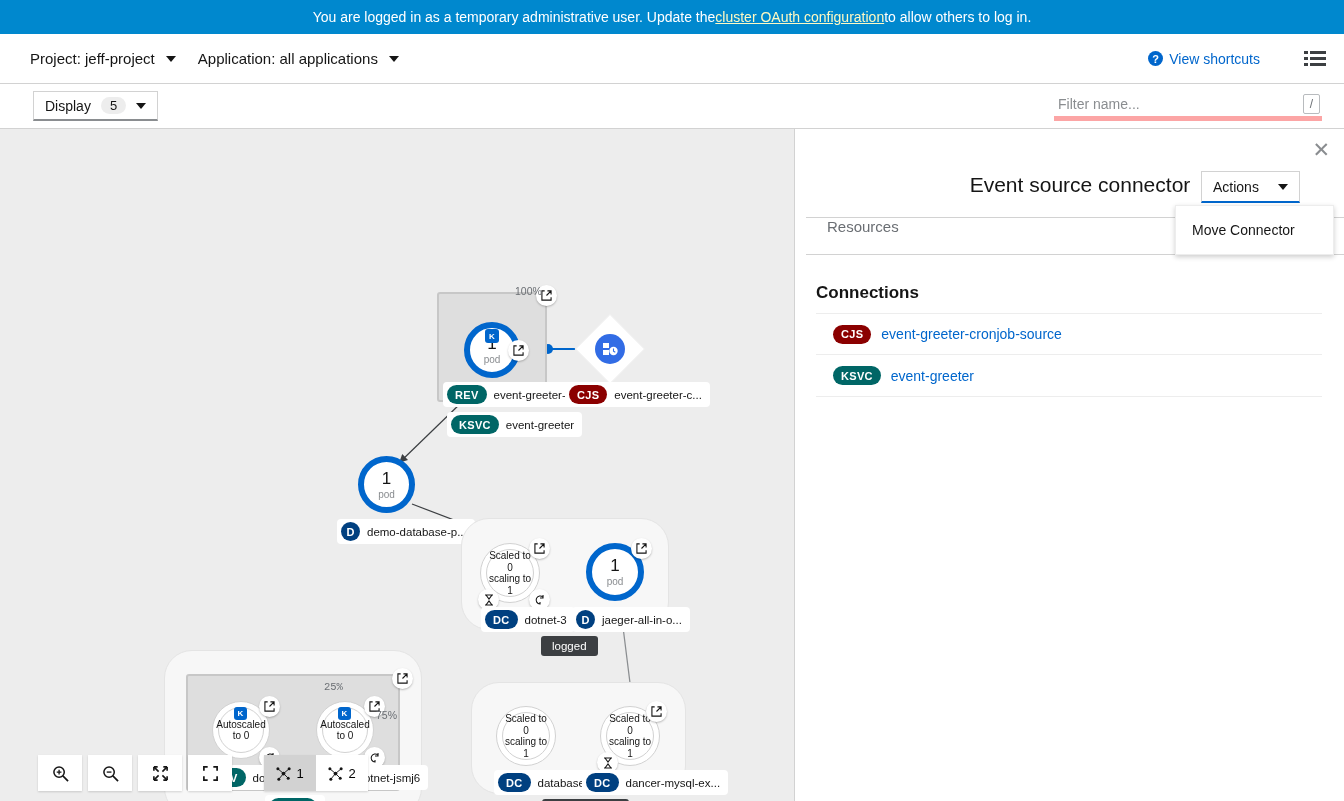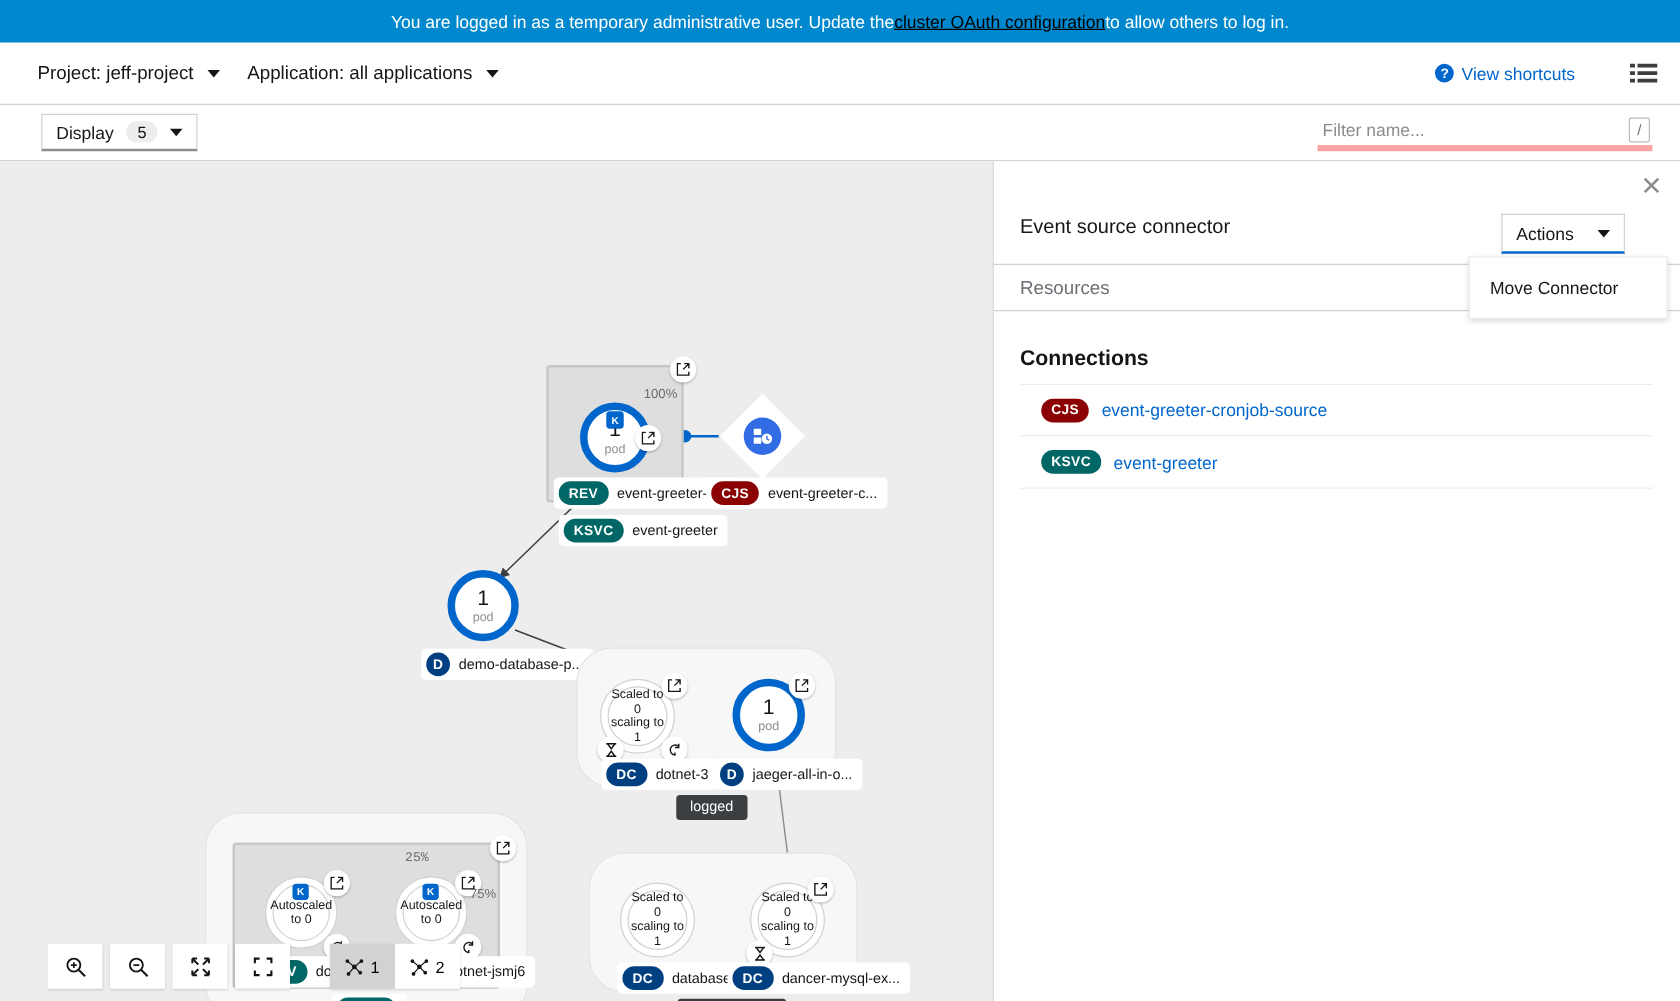--- a/index.html
+++ b/index.html
@@ -12,21 +12,21 @@
     color: #151515;
   }
   
   .banner {
     height: 34px;
     background: #0088ce;
     color: #fff;
     display: flex; align-items: center; justify-content: center;
     font-size: 14px;
   }
-  .banner a { color: #000000; text-decoration: underline; }
+  .banner a { color: #fef9c3; text-decoration: underline; }
   
   .proj-header {
     height: 50px;
     border-bottom: 1px solid #d2d2d2;
     display: flex; align-items: center;
     padding: 0 18px 0 30px;
     gap: 22px;
   }
   .dropdown-link {
     display: flex; align-items: center; gap: 11px;
@@ -101,22 +101,23 @@
     border-left: 1px solid #d2d2d2;
     position: relative;
   }
   
   .panel-close {
     position: absolute; top: 10px; right: 14px;
     font-size: 21px; color: #8a8d90; cursor: pointer;
     line-height: 1;
   }
   .panel-title {
-    font-size: 16px; font-weight: normal;
+    font-size: 21px; font-weight: normal;
     padding: 44px 0 0 21px;
+    text-align: center;
   }
   .actions-btn {
     position: absolute; top: 42px; right: 44px;
     border: 1px solid #d2d2d2;
     border-bottom: 2px solid #06c;
     background: #fff;
     height: 32px; width: 99px;
     display: flex; align-items: center; justify-content: space-between;
     padding: 0 11px; font-size: 14px; cursor: pointer;
   }
@@ -127,22 +128,23 @@
     box-shadow: 0 2px 5px rgba(3,3,3,.2);
     padding: 9px 0; z-index: 20;
   }
   .actions-menu-item {
     padding: 7px 16px; font-size: 14px; cursor: pointer; color: #151515;
   }
   .tabs-row {
     margin-top: 20px;
     border-top: 1px solid #d2d2d2;
     border-bottom: 1px solid #d2d2d2;
-    height: 38px; display: flex; align-items: center;
+    height: 38px; display: flex; 
     padding-left: 21px;
+    margin-left: 11px;
   }
   .tab-item { font-size: 15px; color: #6a6e73; cursor: pointer; }
   .section-title {
     font-size: 17px; font-weight: bold;
     padding: 28px 0 10px 21px;
   }
   .conn-list { padding: 0 22px 0 21px; }
   .conn-row {
     display: flex; align-items: center; gap: 10px;
     border-top: 1px solid #ededed;
@@ -343,21 +345,21 @@
           <path d="M4 1H1v10h10V8" fill="none" stroke="#151515" stroke-width="1.2"></path>
           <path d="M7 1h4v4M11 1L6 6" fill="none" stroke="#151515" stroke-width="1.2"></path>
         </svg>
     </div>
     <div class="deco" style="left:508px;top:211px;">
       <svg width="11" height="11" viewBox="0 0 12 12">
           <path d="M4 1H1v10h10V8" fill="none" stroke="#151515" stroke-width="1.2"></path>
           <path d="M7 1h4v4M11 1L6 6" fill="none" stroke="#151515" stroke-width="1.2"></path>
         </svg>
     </div>
-    <div class="pct-label" style="left:515px;top:180px;">100%</div>
+    <div class="pct-label" style="left:515px;top:156px;">100%</div>
 
     <div class="node-label" style="left:443px;top:253px;">
       <span class="res-badge b-rev">REV</span>
       <span>event-greeter-v1</span>
     </div>
     <div class="node-label" style="left:447px;top:283px;">
       <span class="res-badge b-ksvc">KSVC</span>
       <span>event-greeter</span>
     </div>
 

